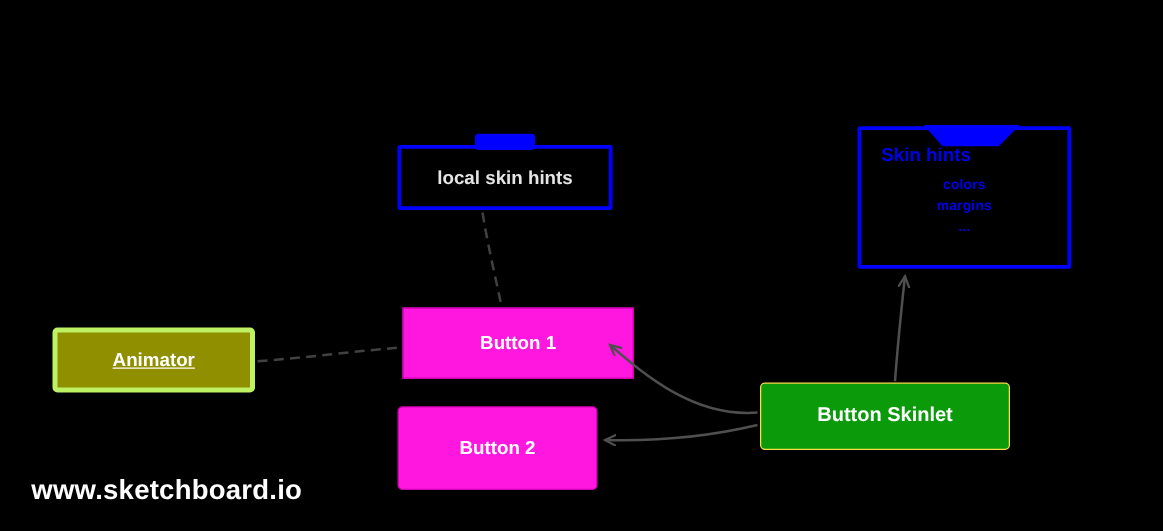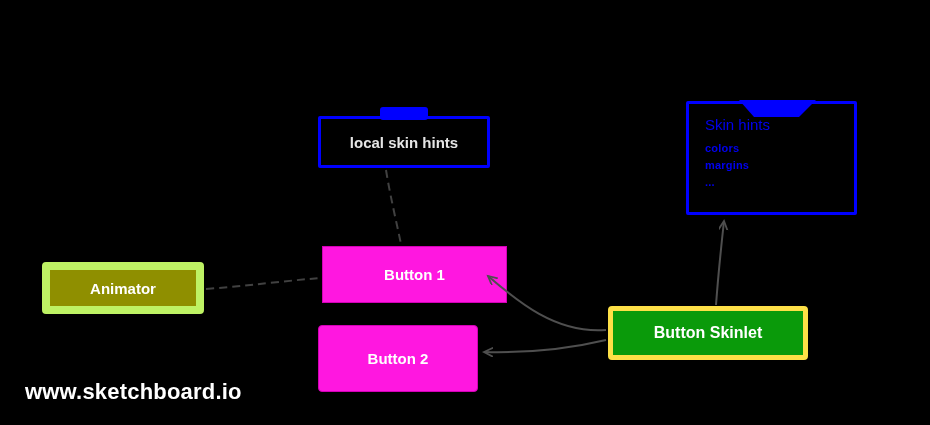--- a/index.html
+++ b/index.html
@@ -28,39 +28,40 @@
   }
   
   #node-skin {
     left: 716px; top: 40px; width: 122px; height: 62px;
     background: #0000ff;
     font-size: 16px;
   }
   #node-animator {
     left: 42px; top: 262px; width: 162px; height: 52px;
     background: #8f8f00;
-    border: 8px solid #bef264;
+    border: 4px solid #bef264;
     border-radius: 4px;
+    text-decoration: underline;
   }
   #node-button1 {
     left: 322px; top: 246px; width: 185px; height: 57px;
     background: #ff17e0;
     border: 1px solid #d400b6;
     border-radius: 0;
   }
   #node-button2 {
     left: 318px; top: 325px; width: 160px; height: 67px;
     background: #ff17e0;
     border: 1px solid #d400b6;
     border-radius: 4px;
   }
   #node-button-skinlet {
     left: 608px; top: 306px; width: 200px; height: 54px;
     background: #0a9a0a;
-    border: 5px solid #fde047;
+    border: 1px solid #fde047;
     border-radius: 4px;
     font-size: 16px;
   }
   
   #node-local-skin-hints {
     left: 318px; top: 116px; width: 172px; height: 52px;
     border: 3px solid #0000ff;
     color: #e5e5e5;
     background: transparent;
     border-radius: 2px;
@@ -76,28 +77,29 @@
     left: 686px; top: 101px; width: 171px; height: 114px;
     border: 3px solid #0000ff;
     color: #0000ee;
     background: transparent;
     display: block;
     padding: 12px 16px;
     border-radius: 2px;
   }
   .skin-hints-title {
     font-size: 15px;
-    font-weight: normal;
+    font-weight: bold;
     margin-bottom: 9px;
   }
   .skin-hints-item {
     font-size: 11px;
     font-weight: bold;
     margin-top: 5px;
     letter-spacing: 0.2px;
+    text-align: center;
   }
   #edges {
     position: absolute;
     left: 0; top: 0;
     width: 930px;
     height: 425px;
     z-index: 4;
     pointer-events: none;
   }
   .edge-dashed {

